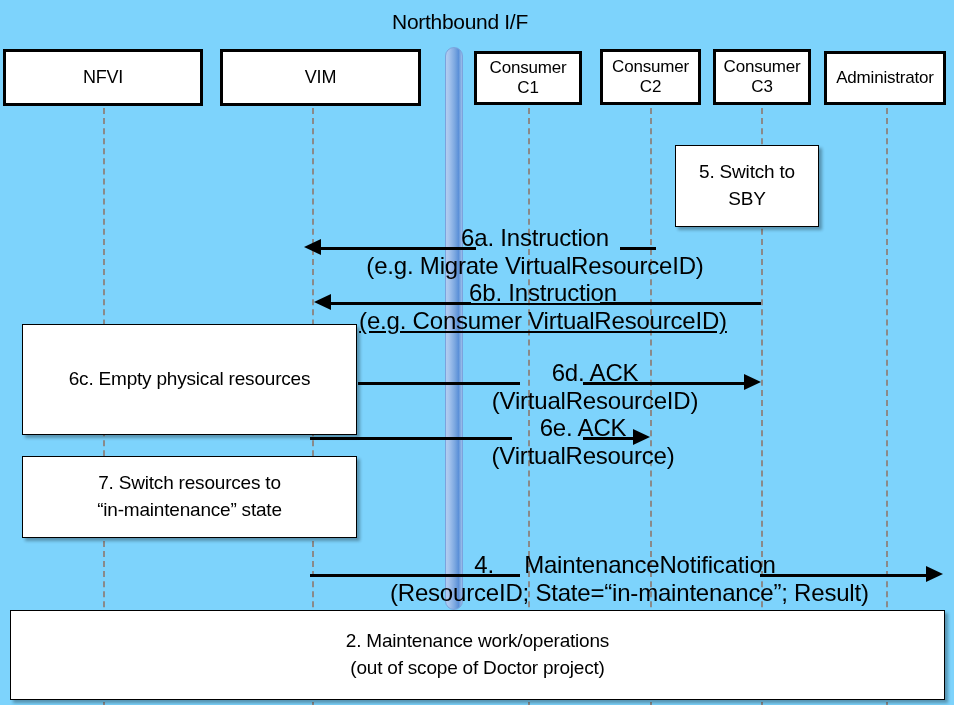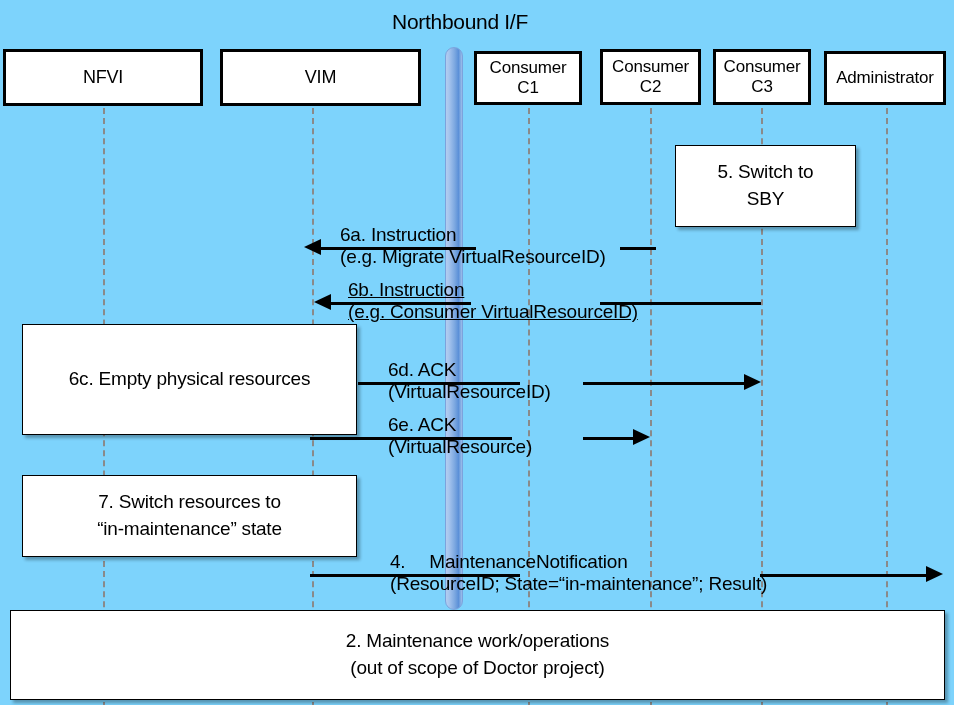--- a/index.html
+++ b/index.html
@@ -92,25 +92,25 @@
   }
   .arrow-head.right{
     border-top:8px solid transparent;
     border-bottom:8px solid transparent;
     border-left:17px solid #000000;
   }
 
   
   .msg-label{
     position:absolute;
-    font-size:19px;
+    font-size:24px;
     line-height:1.18;
     letter-spacing:-0.2px;
     white-space:nowrap;
-    text-align:left;
+    text-align:center;
     color:#000;
   }
   .msg-label .l1,.msg-label .l2{display:block;}
 </style>
 </head>
 <body>
 
 <div id="canvas">
 
   <div class="diagram-title" style="left:360px;top:10px;width:200px;">Northbound I/F</div>
@@ -150,21 +150,21 @@
     <span>
       <span style="display:block">Consumer</span>
       <span style="display:block">C3</span>
     </span>
   </div>
 
   <div class="actor-box small" style="left:824px;top:51px;width:122px;height:54px;">
     <span>Administrator</span>
   </div>
 
-  <div class="note-box" style="left:675px;top:145px;width:181px;height:82px;">
+  <div class="note-box" style="left:675px;top:145px;width:144px;height:82px;">
     <span class="ln">5. Switch to</span>
     <span class="ln">SBY</span>
   </div>
 
   <div class="msg-seg" style="left:321px;top:247px;width:155px;"></div>
   <div class="msg-seg" style="left:620px;top:247px;width:36px;"></div>
   <div class="arrow-head left" style="left:304px;top:239px;"></div>
   <div class="msg-label" style="left:340px;top:224px;width:390px;">
     <span class="l1">6a. Instruction</span>
     <span class="l2">(e.g. Migrate VirtualResourceID)</span>
@@ -178,34 +178,34 @@
     <span class="l2">(e.g. Consumer VirtualResourceID)</span>
   </div>
 
   <div class="note-box" style="left:22px;top:316px;width:335px;height:111px;margin-top:8px;">
     <span class="ln">6c. Empty physical resources</span>
   </div>
 
   <div class="msg-seg" style="left:358px;top:382px;width:162px;"></div>
   <div class="msg-seg" style="left:583px;top:382px;width:161px;"></div>
   <div class="arrow-head right" style="left:744px;top:374px;"></div>
-  <div class="msg-label" style="left:388px;top:359px;width:390px;">
+  <div class="msg-label" style="left:400px;top:359px;width:390px;">
     <span class="l1">6d. ACK</span>
     <span class="l2">(VirtualResourceID)</span>
   </div>
 
   <div class="msg-seg" style="left:310px;top:437px;width:202px;"></div>
   <div class="msg-seg" style="left:583px;top:437px;width:50px;"></div>
   <div class="arrow-head right" style="left:633px;top:429px;"></div>
   <div class="msg-label" style="left:388px;top:414px;width:390px;">
     <span class="l1">6e. ACK</span>
     <span class="l2">(VirtualResource)</span>
   </div>
 
-  <div class="note-box" style="left:22px;top:475px;width:335px;height:82px;">
+  <div class="note-box" style="left:22px;top:456px;width:335px;height:82px;">
     <span class="ln">7. Switch resources to</span>
     <span class="ln">“in-maintenance” state</span>
   </div>
 
   <div class="msg-seg" style="left:310px;top:574px;width:210px;"></div>
   <div class="msg-seg" style="left:760px;top:574px;width:166px;"></div>
   <div class="arrow-head right" style="left:926px;top:566px;"></div>
   <div class="msg-label" style="left:390px;top:551px;width:470px;">
     <span class="l1">4.  MaintenanceNotification</span>
     <span class="l2">(ResourceID; State=“in-maintenance”; Result)</span>

